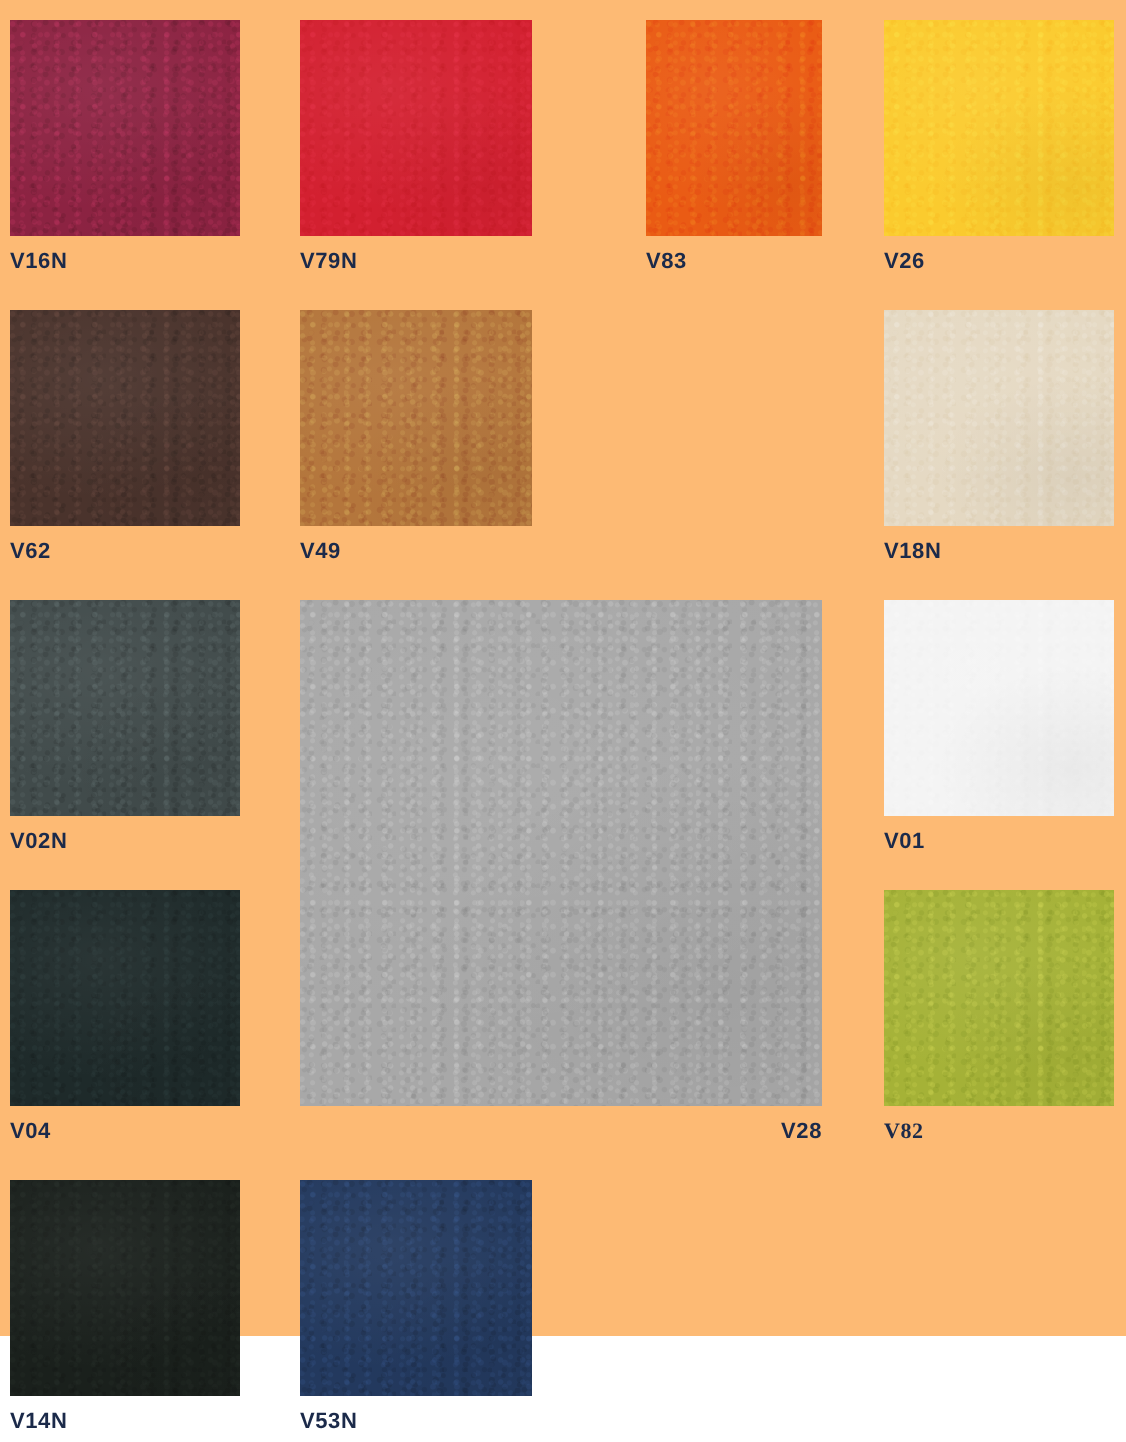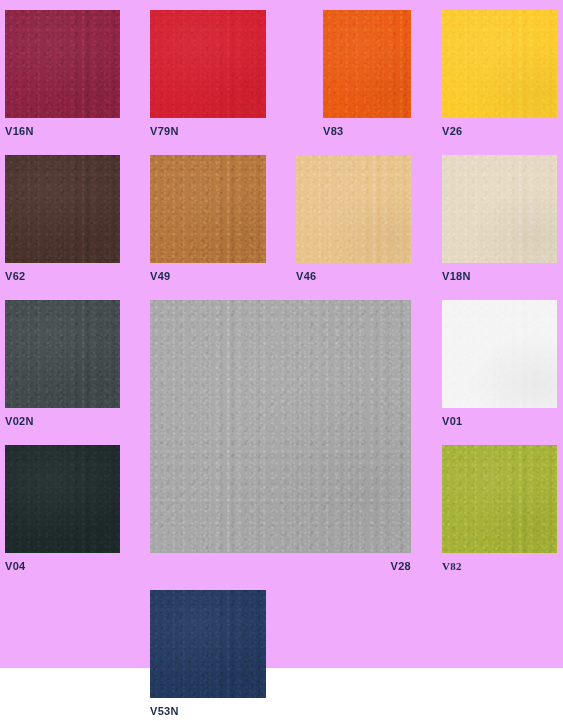--- a/index.html
+++ b/index.html
@@ -10,21 +10,21 @@
     height: 721px;
     background: #ffffff;
     font-family: "Liberation Sans", sans-serif;
     overflow: hidden;
   }
 
   #swatch-board {
     position: relative;
     width: 563px;
     height: 668px;
-    background: #f0abfc;
+    background: #fdba74;
   }
 
   
   
   
 
   .swatch-cell {
     position: absolute;
   }
 
@@ -109,24 +109,20 @@
       <span class="swatch-label">V26</span>
     </div>
     <div class="swatch-cell" style="left: 5px; top: 155px; width: 115px;">
       <div class="swatch-chip" title="dark brown" style="background: rgb(74, 51, 44); height: 108px;"></div>
       <span class="swatch-label">V62</span>
     </div>
     <div class="swatch-cell" style="left: 150px; top: 155px; width: 116px;">
       <div class="swatch-chip" title="caramel tan" style="background: rgb(180, 118, 60); height: 108px;"></div>
       <span class="swatch-label">V49</span>
     </div>
-    <div class="swatch-cell" style="left: 296px; top: 155px; width: 115px;">
-      <div class="swatch-chip" title="sand" style="background: rgb(232, 196, 140); height: 108px;"></div>
-      <span class="swatch-label">V46</span>
-    </div>
     <div class="swatch-cell" style="left: 442px; top: 155px; width: 115px;">
       <div class="swatch-chip" title="cream" style="background: rgb(229, 217, 195); height: 108px;"></div>
       <span class="swatch-label">V18N</span>
     </div>
     <div class="swatch-cell" style="left: 5px; top: 300px; width: 115px;">
       <div class="swatch-chip" title="slate grey" style="background: rgb(65, 75, 75); height: 108px;"></div>
       <span class="swatch-label">V02N</span>
     </div>
     <div class="swatch-cell" style="left: 442px; top: 300px; width: 115px;">
       <div class="swatch-chip" title="white" style="background: rgb(244, 244, 244); height: 108px;"></div>
@@ -137,17 +133,21 @@
       <span class="swatch-label">V04</span>
     </div>
     <div class="swatch-cell span-wide" style="left: 150px; top: 300px; width: 261px; text-align: right;">
       <div class="swatch-chip" title="grey" style="background: rgb(168, 168, 168); height: 253px;"></div>
       <span class="swatch-label">V28</span>
     </div>
     <div class="swatch-cell" style="left: 442px; top: 445px; width: 115px; font-family: Liberation Serif, serif;">
       <div class="swatch-chip" title="olive green" style="background: rgb(165, 178, 55); height: 108px;"></div>
       <span class="swatch-label">V82</span>
     </div>
+    <div class="swatch-cell" style="left: 5px; top: 590px; width: 115px;">
+      <div class="swatch-chip" title="black" style="background: rgb(26, 32, 28); height: 108px;"></div>
+      <span class="swatch-label">V14N</span>
+    </div>
     <div class="swatch-cell" style="left: 150px; top: 590px; width: 116px;">
       <div class="swatch-chip" title="navy blue" style="background: rgb(35, 57, 94); height: 108px;"></div>
       <span class="swatch-label">V53N</span>
     </div>
   </div>
 
 </body></html>

